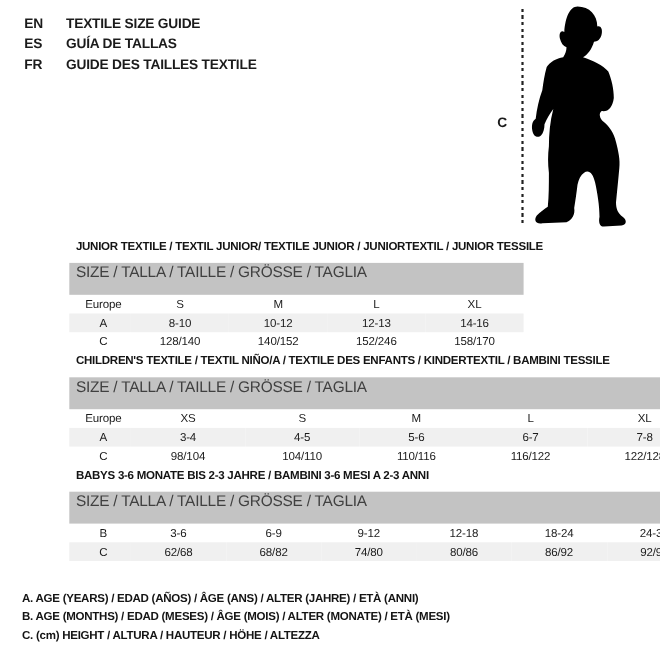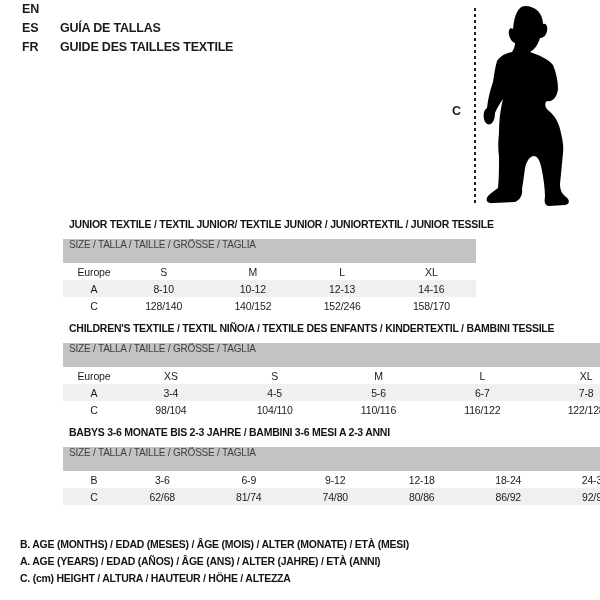--- a/index.html
+++ b/index.html
@@ -13,52 +13,53 @@
   *{margin:0;padding:0;box-sizing:border-box;}
   html,body{width:600px;height:600px;}
   body{
     position:relative;
     background:var(--bg);
     font-family:"Liberation Sans","DejaVu Sans",sans-serif;
     color:var(--text);
     overflow:hidden;
   }
   
-  .lang-list{position:absolute;left:22px;top:0;}
+  .lang-list{position:absolute;left:22px;top:12px;}
   .lang-row{display:flex;line-height:19px;font-weight:700;font-size:12.5px;letter-spacing:-0.2px;}
   .lang-code{width:38px;flex:0 0 38px;}
   
   .measure-line{
     position:absolute;left:474px;top:8px;width:2px;height:198px;
     background:repeating-linear-gradient(to bottom,#222 0 3px,transparent 3px 6px);
   }
   .measure-label{position:absolute;left:452px;top:104px;font-weight:700;font-size:12.5px;}
   .baby-svg{position:absolute;left:479px;top:3px;}
   
   .table-block{position:absolute;left:15px;margin-left:48px;}
   .tbl-title{font-weight:700;font-size:10.5px;letter-spacing:-0.25px;line-height:16px;margin-bottom:7px;white-space:nowrap;color:#141414;padding-left:6px;}
   table{border-collapse:collapse;table-layout:fixed;width:100%;}
   .size-bar th{
     background:var(--bar-bg);color:var(--bar-text);
-    font-weight:400;font-size:10px;letter-spacing:-0.2px;
+    font-weight:400;font-size:14px;letter-spacing:-0.2px;
     text-align:left;height:16px;padding:0 0 13px 6px;white-space:nowrap;
   }
   td{font-size:10.5px;letter-spacing:-0.15px;height:17px;text-align:center;padding:0;white-space:nowrap;}
   td.row-label{text-align:center;padding-left:6px;}
   tr.alt td{background:var(--row-alt);}
   
   .legend{position:absolute;left:20px;top:536px;}
   .legend-line{font-weight:700;font-size:10.5px;letter-spacing:-0.25px;line-height:17px;white-space:nowrap;color:#141414;}
 </style>
 </head>
 <body>
 
 <div class="lang-list">
     <div class="lang-row">
       <span class="lang-code">EN</span>
+      <span class="lang-label">TEXTILE SIZE GUIDE</span>
     </div>
     <div class="lang-row">
       <span class="lang-code">ES</span>
       <span class="lang-label">GUÍA DE TALLAS</span>
     </div>
     <div class="lang-row">
       <span class="lang-code">FR</span>
       <span class="lang-label">GUIDE DES TAILLES TEXTILE</span>
     </div>
   </div>
@@ -215,27 +216,27 @@
           <td>3-6</td>
           <td>6-9</td>
           <td>9-12</td>
           <td>12-18</td>
           <td>18-24</td>
           <td>24-36</td>
         </tr>
         <tr class="alt">
           <td class="row-label">C</td>
           <td>62/68</td>
-          <td>81/74</td>
+          <td>68/82</td>
           <td>74/80</td>
           <td>80/86</td>
           <td>86/92</td>
           <td>92/98</td>
         </tr>
       </tbody>
     </table>
   </div>
 
 <div class="legend">
+    <div class="legend-line">A. AGE (YEARS) / EDAD (AÑOS) / ÂGE (ANS) / ALTER (JAHRE) / ETÀ (ANNI)</div>
     <div class="legend-line">B. AGE (MONTHS) / EDAD (MESES) / ÂGE (MOIS) / ALTER (MONATE) / ETÀ (MESI)</div>
-    <div class="legend-line">A. AGE (YEARS) / EDAD (AÑOS) / ÂGE (ANS) / ALTER (JAHRE) / ETÀ (ANNI)</div>
     <div class="legend-line">C. (cm) HEIGHT / ALTURA / HAUTEUR / HÖHE / ALTEZZA</div>
   </div>
 
 </body></html>

